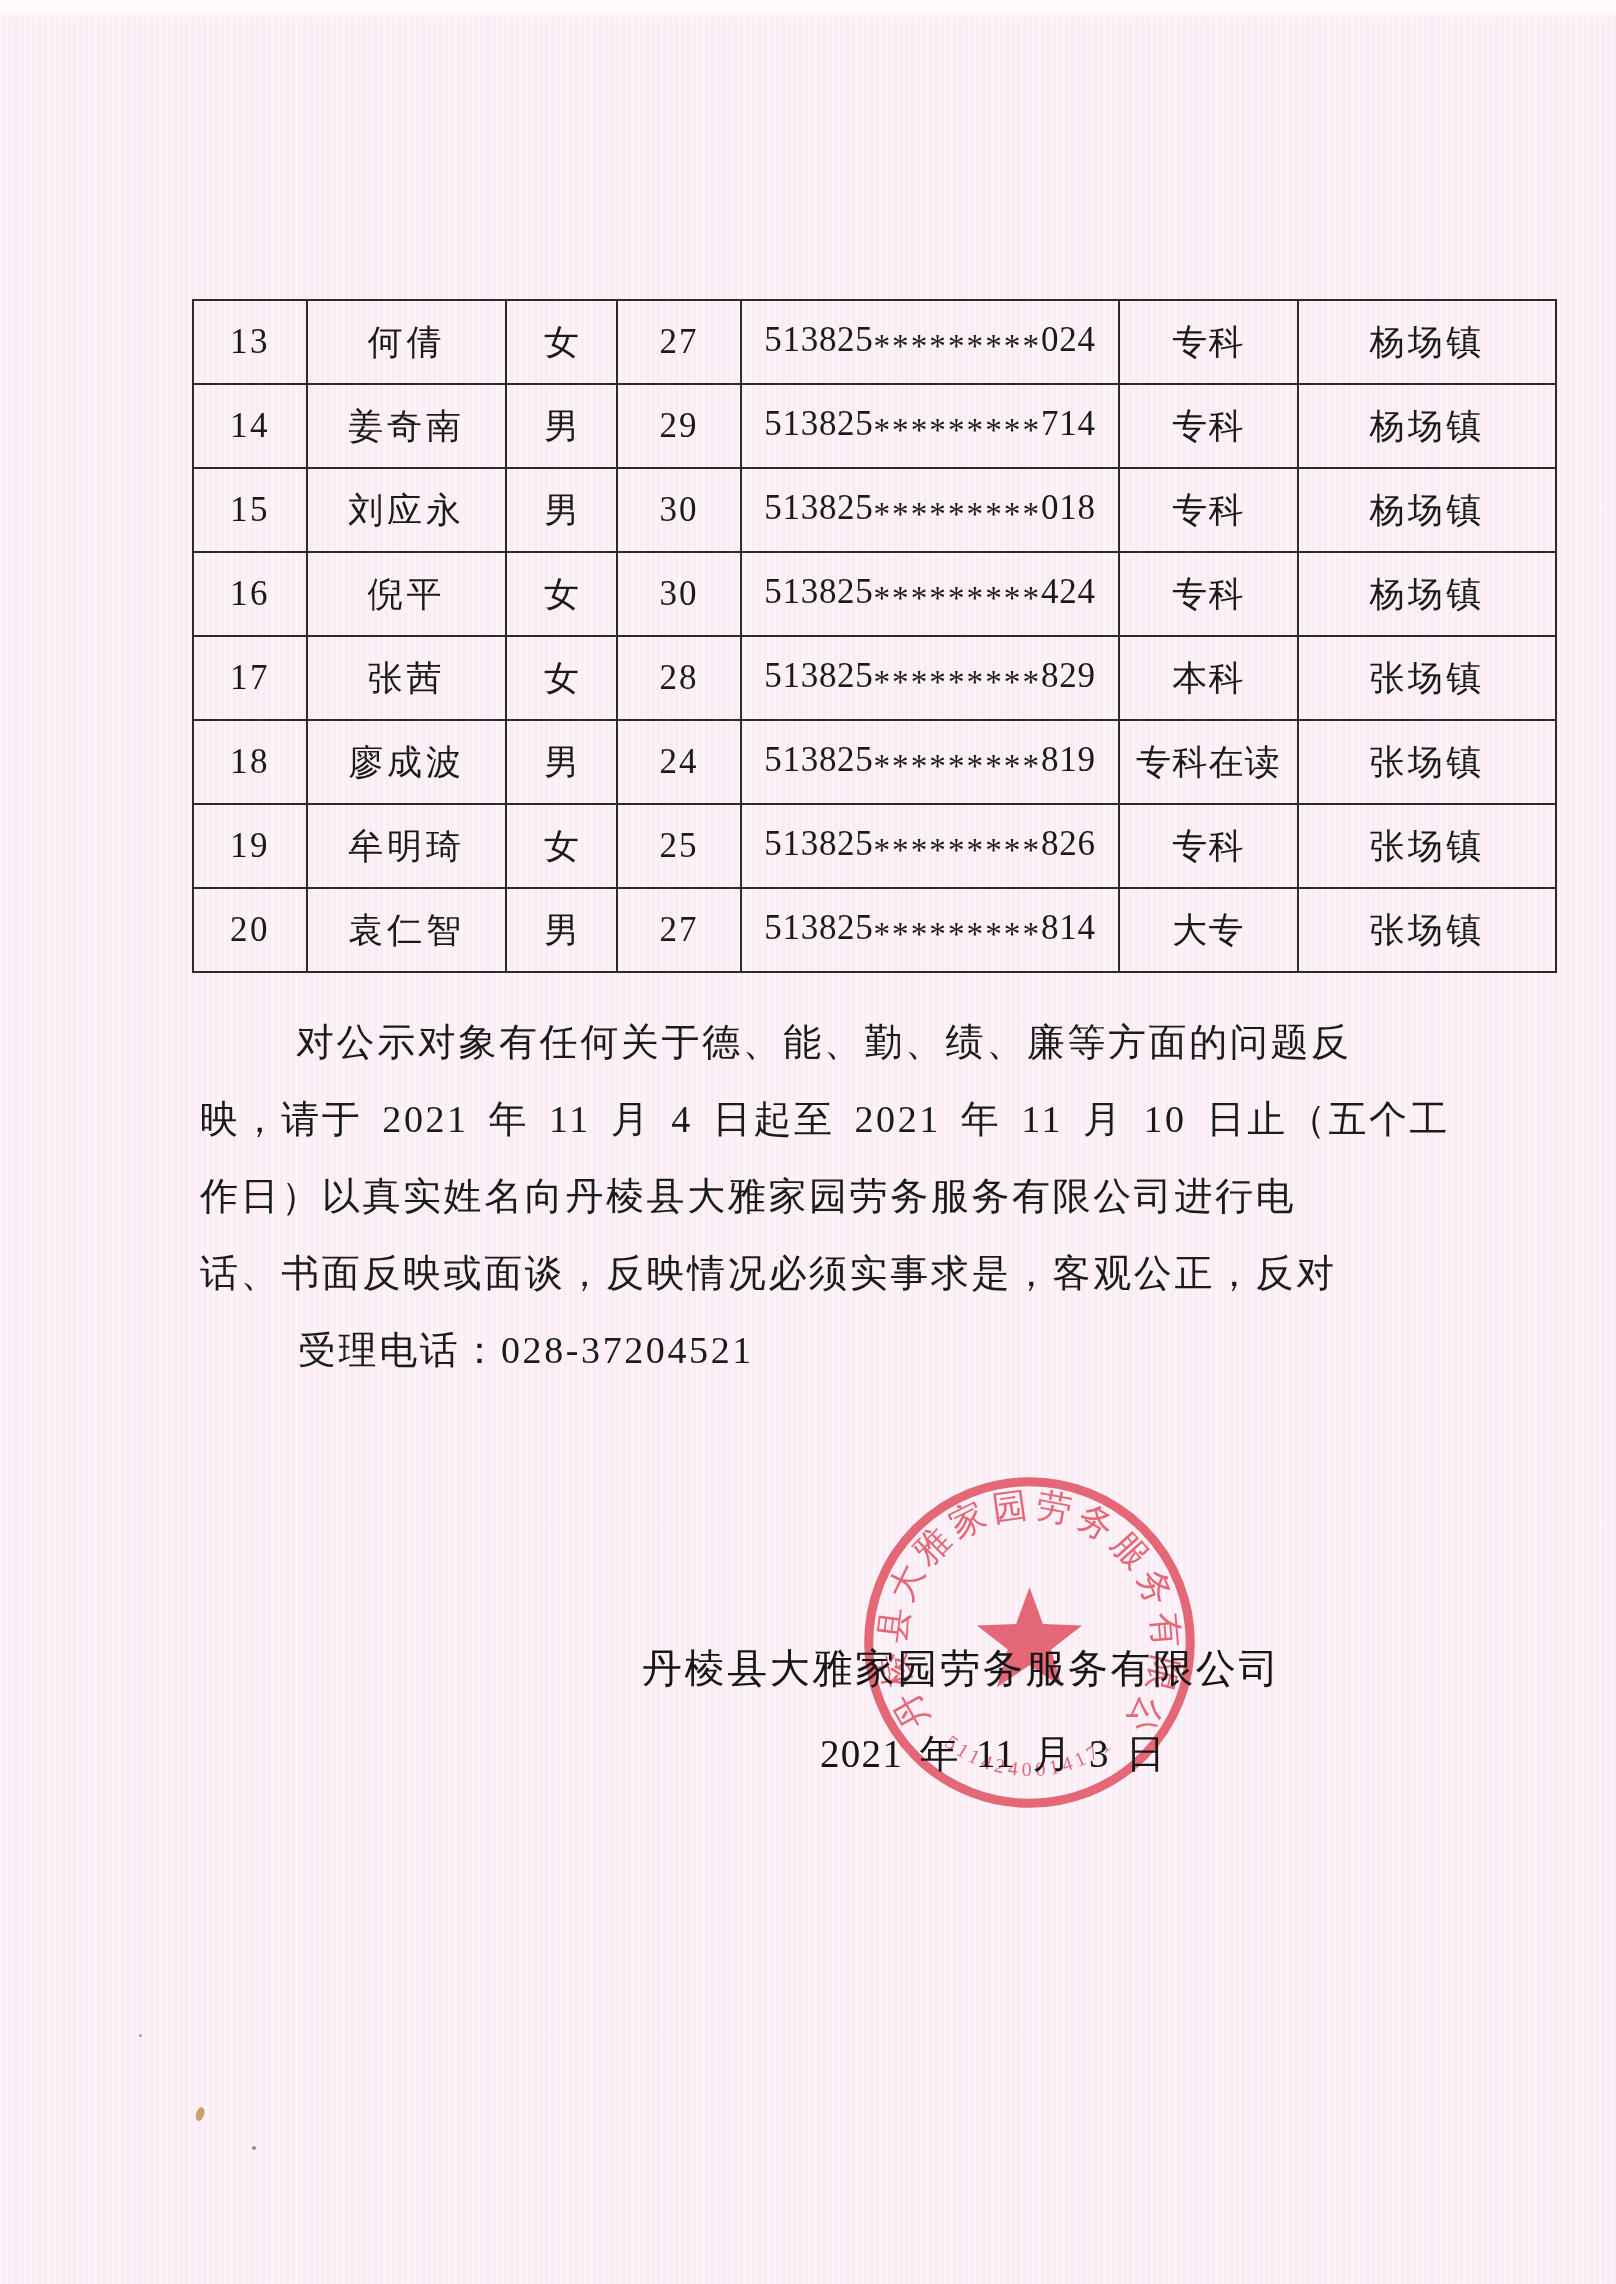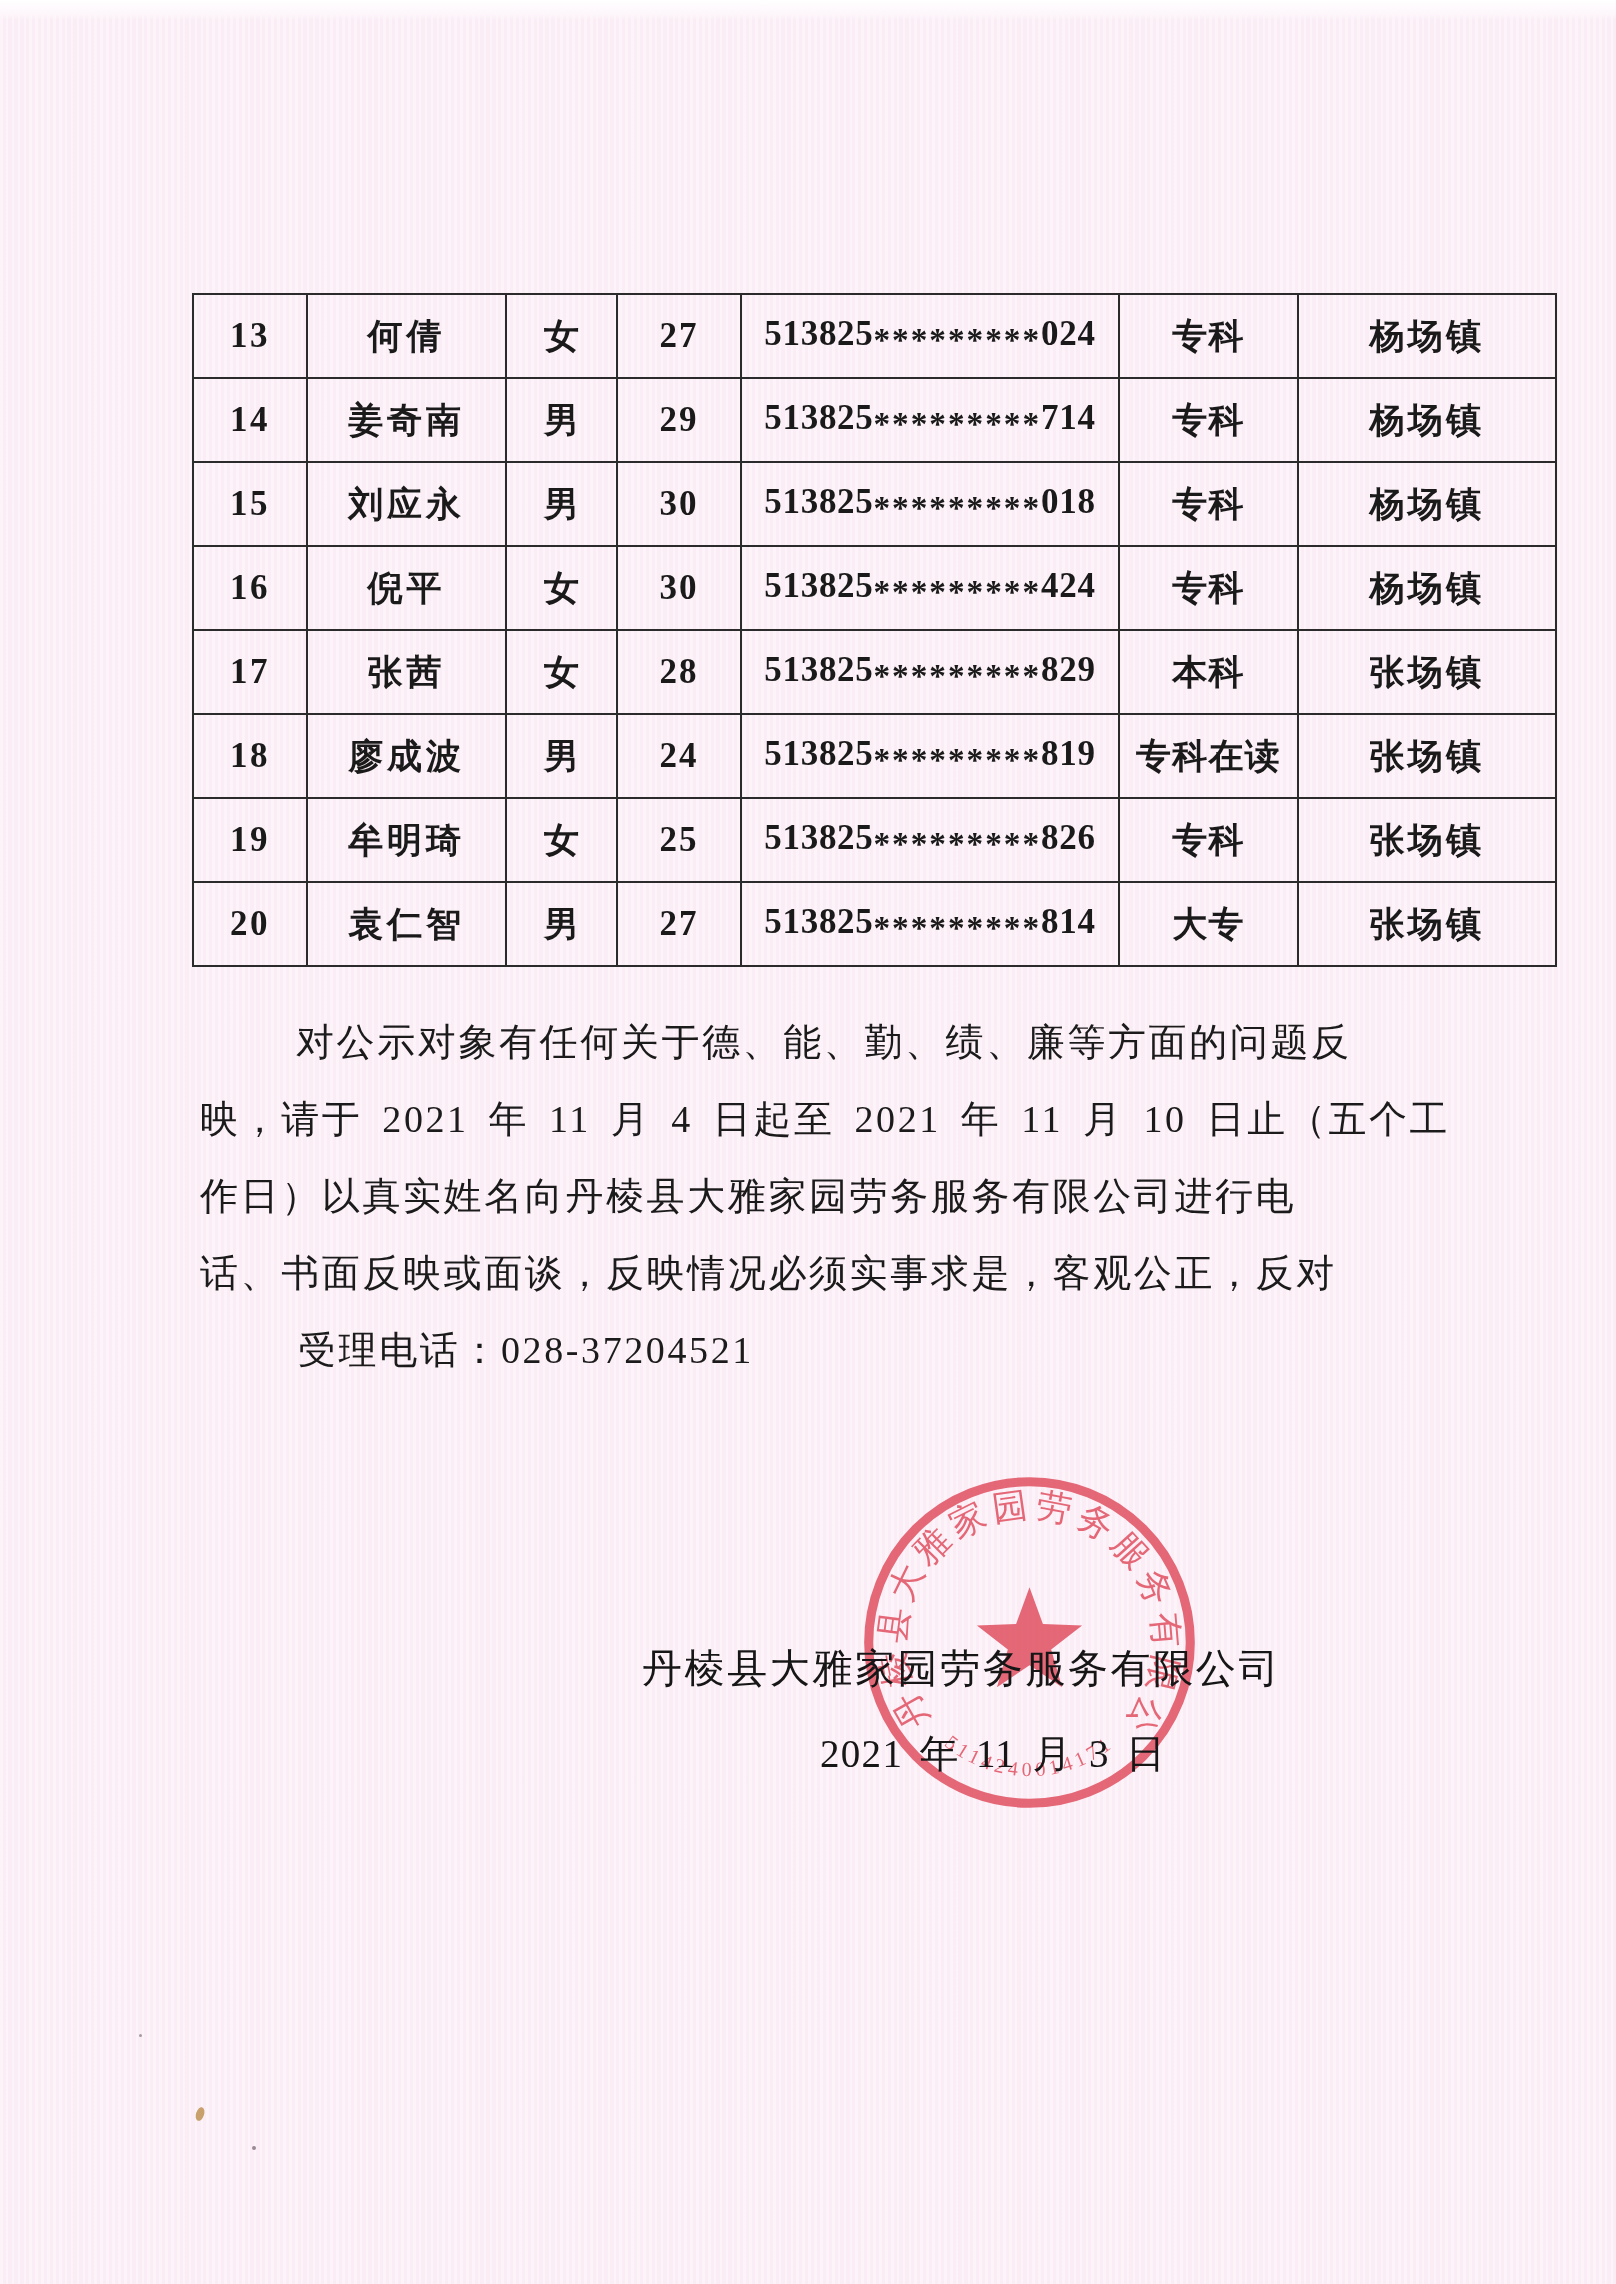--- a/index.html
+++ b/index.html
@@ -14,24 +14,23 @@
       repeating-linear-gradient(90deg, rgba(255,255,255,0.30) 0 2.6px, rgba(246,228,240,0.18) 2.6px 5.9px),
       #fbeff7;
     color:#1b1a1a;
   }
   .scan-edge{
     position:absolute;top:0;left:0;right:0;height:19.6px;
     background:linear-gradient(#ffffff, #fdf6fb 70%, rgba(255,255,255,0));
   }
   
   table.roster{
-    position:absolute;left:192px;top:293px;
+    position:absolute;left:192px;top:299px;
     border-collapse:collapse;table-layout:fixed;
     background:transparent;
-    font-weight:bold;
   }
   table.roster td{
     border:2px solid #2c2b2b;
     height:82px;
     text-align:center;vertical-align:middle;
     font-size:35px;color:#1b1a1a;
     padding:0;overflow:hidden;white-space:nowrap;
   }
   table.roster{border:2.6px solid #262525;}
   td.c-no{width:112px;font-size:33px;letter-spacing:2.6px;}

